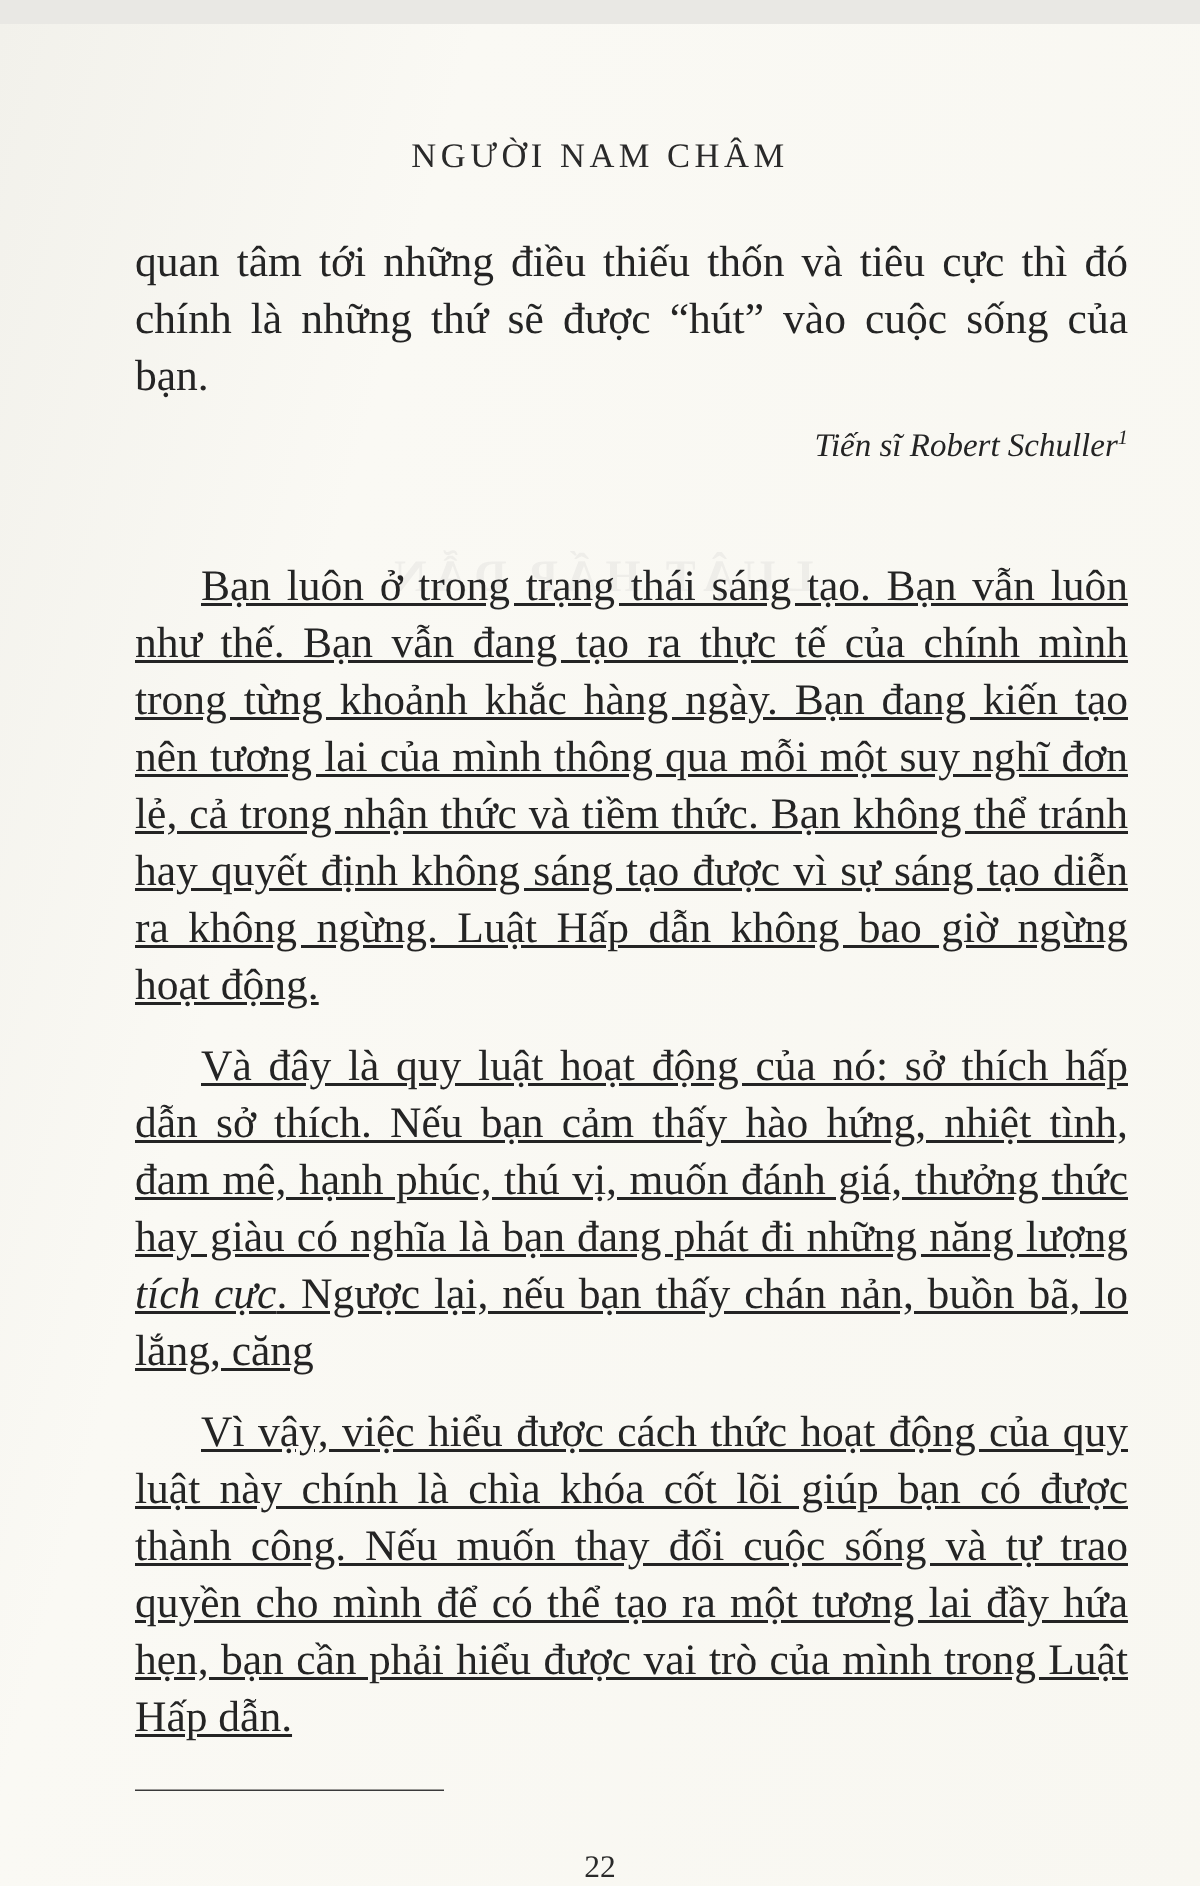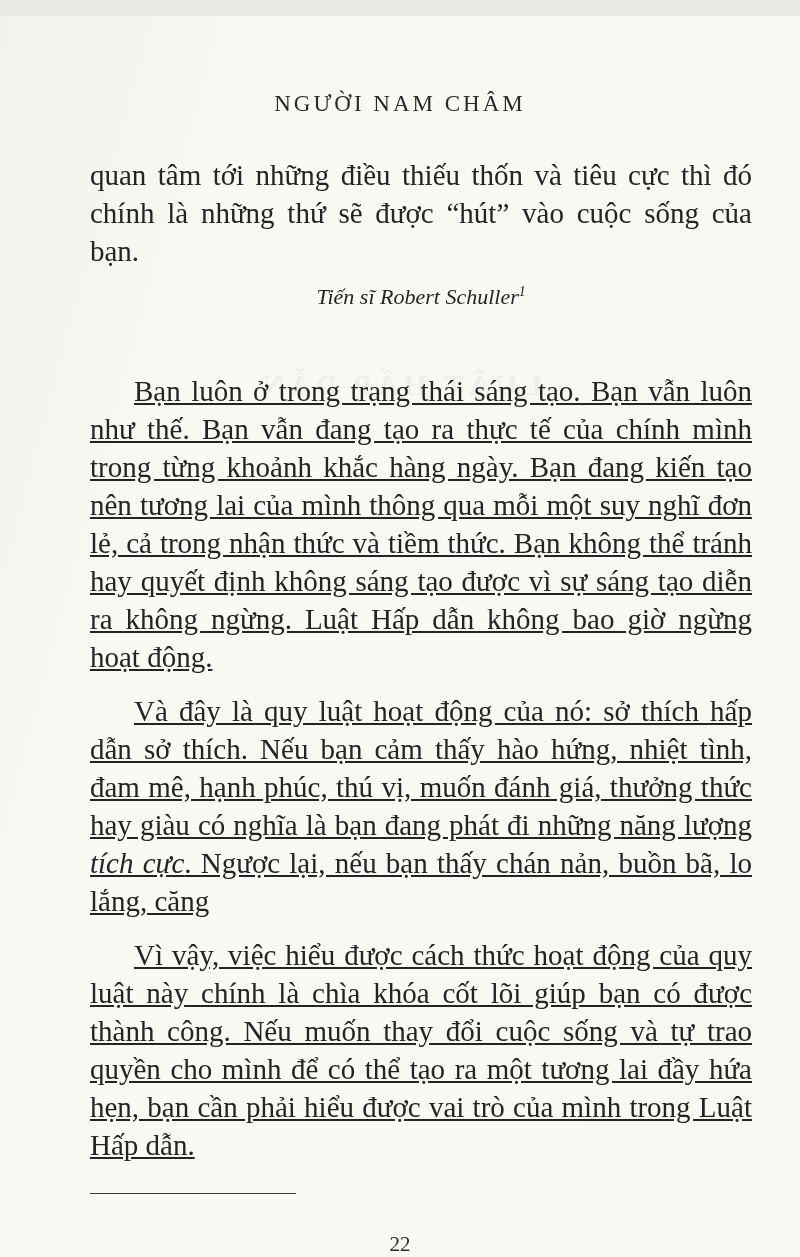--- a/index.html
+++ b/index.html
@@ -45,21 +45,21 @@
     font-size: 22px !important;
     line-height: 34px !important;
     text-align: center !important;
     text-indent: 0;
   }
   p.attribution {
     margin-top: 10px !important;
     font-style: italic;
     font-size: 22px !important;
     line-height: 34px !important;
-    text-align: center;
+    text-align: right;
     text-indent: 0;
   }
   p.body-par {
     text-indent: 44px;
     text-decoration: underline;
   }
   p.first-body {
     margin-top: 58px !important;
   }
   p.next-body {

